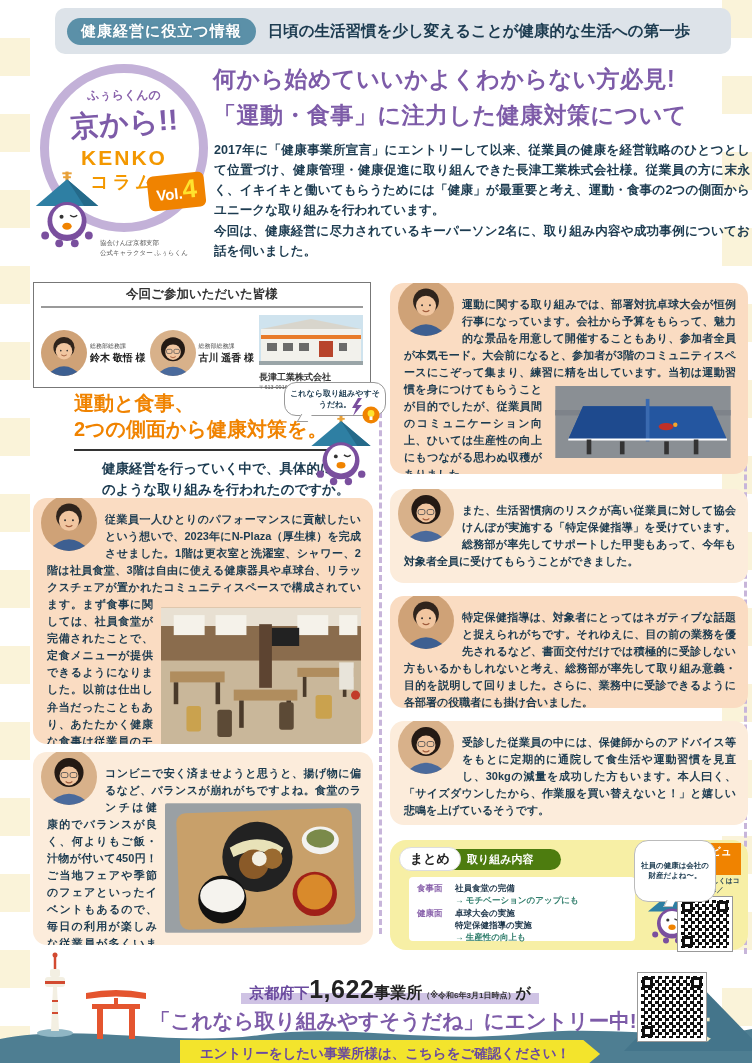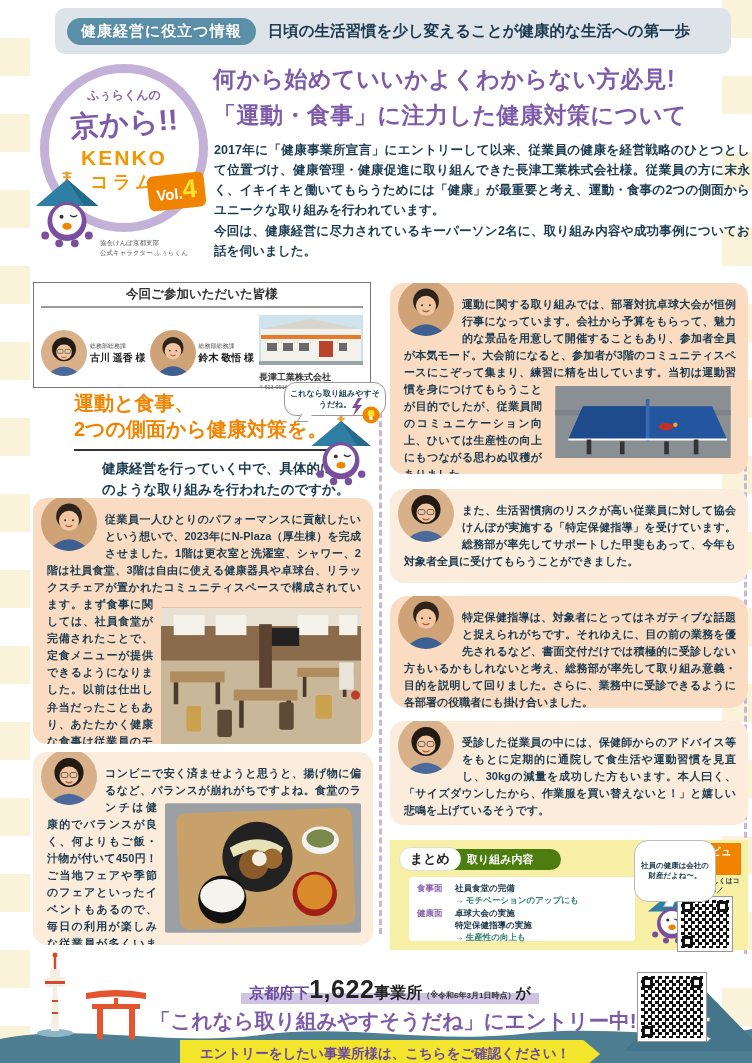--- a/index.html
+++ b/index.html
@@ -71,29 +71,29 @@
   .peach{background:#fadcc2;}
   .peach-light{background:#fcecdb;}
   .avatar{float:left;width:56px;height:56px;margin:-16px 8px 2px -6px;}
   .push{float:right;width:0;}
   .boxphoto{float:right;clear:right;border-radius:2px;margin:0 0 4px 8px;}
 
   .lbox1{left:33px;top:498px;width:340px;height:246px;}
   .lbox2{left:33px;top:752px;width:340px;height:193px;}
   .rbox1{left:390px;top:283px;width:358px;height:191px;}
   .rbox2{left:390px;top:489px;width:358px;height:94px;}
-  .rbox3{left:390px;top:596px;width:358px;height:112px;border-radius:18px;}
+  .rbox3{left:390px;top:596px;width:358px;height:112px;}
   .rbox4{left:390px;top:721px;width:358px;height:104px;}
 
   .divider{position:absolute;left:379px;top:394px;height:540px;border-left:3px dashed #c7b5da;}
   .edge-dash{position:absolute;right:5px;top:394px;height:560px;border-left:3px dashed #c7b5da;}
 
   
   .summary{position:absolute;left:390px;top:840px;width:358px;height:110px;background:#f7efa5;
-    border-radius:0;box-sizing:border-box;padding:7px 9px;}
+    border-radius:16px;box-sizing:border-box;padding:7px 9px;}
   .sum-head{display:flex;align-items:center;}
   .matome{background:#fff;border-radius:14px;padding:2px 10px;font-weight:900;font-size:13px;
     color:#222;position:relative;z-index:2;border:1px solid #ddd;}
   .sum-title{background:#4d7c0f;color:#fff;border-radius:0 12px 12px 0;padding:3px 28px 3px 16px;
     margin-left:-10px;font-size:11px;font-weight:800;}
   .sum-white{position:absolute;left:19px;top:37px;width:226px;height:64px;background:#fff;
     border-radius:4px;padding:5px 8px;box-sizing:border-box;font-size:8.5px;font-weight:800;line-height:1.45;}
   .sum-row{display:flex;gap:6px;}
   .sum-cat{color:#8a63ac;width:32px;flex:none;}
   .sum-item{color:#223a4e;}
@@ -305,34 +305,34 @@
   <div class="intro">
     <div>2017年に「健康事業所宣言」にエントリーして以来、従業員の健康を経営戦略のひとつとして位置づけ、健康管理・健康促進に取り組んできた長津工業株式会社様。従業員の方に末永く、イキイキと働いてもらうためには「健康」が最重要と考え、運動・食事の2つの側面からユニークな取り組みを行われています。</div>
     <div>今回は、健康経営に尽力されているキーパーソン2名に、取り組み内容や成功事例についてお話を伺いました。</div>
   </div>
 
   <div class="participants">
     <div class="p-title">今回ご参加いただいた皆様</div>
     <div class="p-row">
       <div class="person">
         <svg>
+            <use href="#av-m"></use>
+          </svg>
+        <div>
+            <div class="p-dept">総務部総務課</div>
+             <div class="p-name">鈴木 敬悟 様</div>
+          </div>
+      </div>
+      <div class="person">
+        <svg>
             <use href="#av-f"></use>
           </svg>
         <div>
             <div class="p-dept">総務部総務課</div>
              <div class="p-name">古川 遥香 様</div>
-          </div>
-      </div>
-      <div class="person">
-        <svg>
-            <use href="#av-m"></use>
-          </svg>
-        <div>
-            <div class="p-dept">総務部総務課</div>
-             <div class="p-name">鈴木 敬悟 様</div>
           </div>
       </div>
       <div class="company">
         <svg width="104" height="50">
             <use href="#ph-building"></use>
           </svg>
         <div class="c-name">長津工業株式会社</div>
         <div class="c-addr">〒613-0916 京都市伏見区淀美豆町304</div>
       </div>
     </div>

